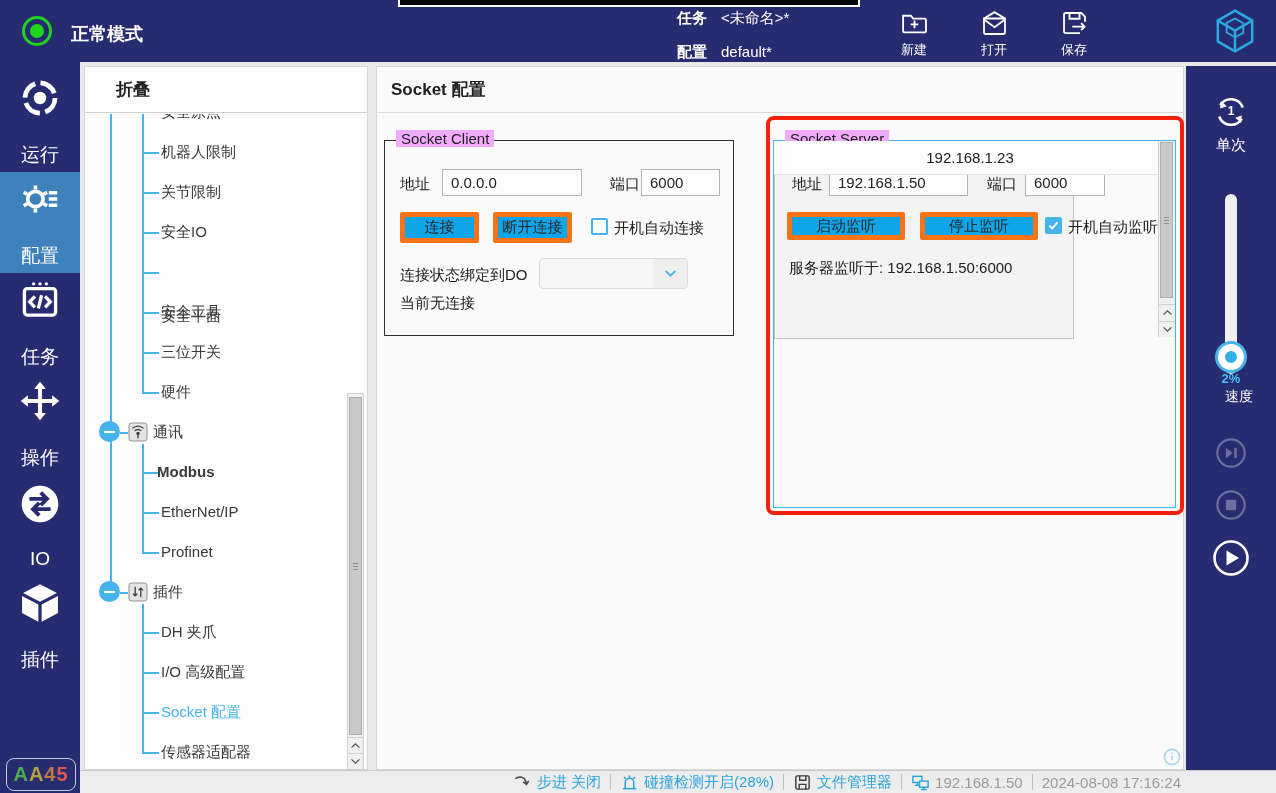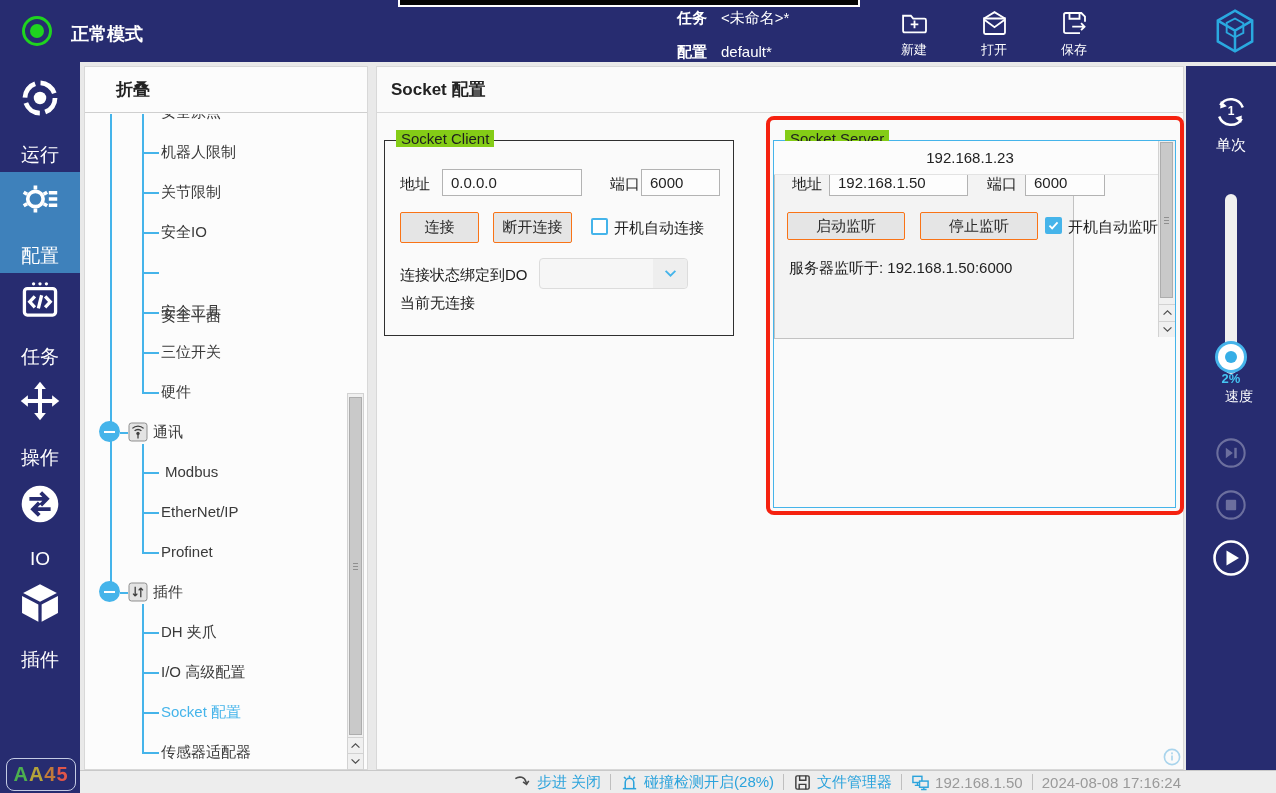--- a/index.html
+++ b/index.html
@@ -52,25 +52,25 @@
   .sb-btn { position:absolute; width:100%; height:16px; background:#f0f0f0; border-top:1px solid #d2d2d2;
      display:flex; align-items:center; justify-content:center; cursor:pointer; }
   .sb-btn .gl { width:11px; height:7px; }
 
   
   #main-panel { left:376px; top:66px; width:808px; height:704px; background:#fafafa; border:1px solid #d8d8d8; }
   #main-title { position:absolute; left:0; top:0; width:100%; height:46px; border-bottom:1px solid #d9d9d9;
      font-size:17px; font-weight:bold; line-height:46px; padding-left:14px; }
   .group { position:absolute; border:1px solid #2f2f2f; }
   .group.server { border-color:#45b4ea; }
-  .legend { position:absolute; top:-11px; left:11px; background:#84cc16; padding:0 5px; font-size:15px; color:#1e1e1e; }
+  .legend { position:absolute; top:-11px; left:11px; background:#f0abfc; padding:0 5px; font-size:15px; color:#1e1e1e; }
   .flabel { position:absolute; font-size:15px; color:#222; height:17px; line-height:17px; white-space:nowrap; }
   .txt { position:absolute; border:1px solid #b3b3b3; background:#fdfdfd; font-size:15px; padding:0 8px;
      font-family:inherit; color:#222; }
-  .btn { position:absolute; border:1px solid #f97316; background:#e5e5e5; border-radius:2px; font-size:15px;
+  .btn { position:absolute; border:5px solid #f97316; background:#0ea5e9; border-radius:2px; font-size:15px;
      color:#2a2a2a; cursor:pointer; font-family:inherit; }
   .checkbox { position:absolute; width:17px; height:17px; background:#fff; border:2px solid #45b4ea; border-radius:2px; cursor:pointer; }
   .checkbox .check { display:none; position:absolute; left:1px; top:2px; width:11px; height:9px; }
   .checkbox.checked { background:#45b4ea; border-color:#45b4ea; }
   .checkbox.checked .check { display:block; }
   .dropdown { position:absolute; width:149px; height:31px; background:#f6f6f6; border:1px solid #dcdcdc;
      border-radius:4px; cursor:pointer; }
   .dropdown .dd-value { position:absolute; left:8px; top:6px; font-size:15px; }
   .dropdown .dd-btn { position:absolute; right:0; top:0; width:34px; height:100%; background:#eeeeee;
      border-radius:0 4px 4px 0; display:flex; align-items:center; justify-content:center; }
@@ -262,21 +262,21 @@
       <span class="node-icon" style="left: 43px; top: 308px;">
         <svg viewBox="0 0 20 20">
           <rect x="1" y="1" width="18" height="18" rx="2.5" fill="#e4e4e4" stroke="#8f8f8f"></rect>
           <circle cx="10" cy="11.5" r="1.7" fill="#3f3f3f"></circle>
           <path d="M10 13v3.4" stroke="#3f3f3f" stroke-width="1.3" fill="none"></path>
           <path d="M6.6 8.9a4.8 4.8 0 0 1 6.8 0M4.4 6.4a7.9 7.9 0 0 1 11.2 0" fill="none" stroke="#3f3f3f" stroke-width="1.3"></path>
         </svg>
       </span>
       <span class="tree-label" style="left: 68px; top: 306px;">通讯</span>
       <div class="tl" style="left: 57px; top: 358px; width: 17px; height: 1.5px;"></div>
-      <span class="tree-label" style="left: 80px; top: 346px;">Modbus</span>
+      <span class="tree-label" style="left: 72px; top: 346px; font-weight: bold;">Modbus</span>
       <div class="tl" style="left: 57px; top: 398px; width: 17px; height: 1.5px;"></div>
       <span class="tree-label" style="left: 76px; top: 386px;">EtherNet/IP</span>
       <div class="tl" style="left: 57px; top: 438px; width: 17px; height: 1.5px;"></div>
       <span class="tree-label" style="left: 76px; top: 426px;">Profinet</span>
       <div class="minus-circle" style="left: 14px; top: 467px;"></div>
       <div class="tl" style="left: 35px; top: 478px; width: 8px; height: 1.5px;"></div>
       <span class="node-icon" style="left: 43px; top: 468px;">
         <svg viewBox="0 0 20 20">
           <rect x="1" y="1" width="18" height="18" rx="2.5" fill="#e4e4e4" stroke="#8f8f8f"></rect>
           <g stroke="#3f3f3f" stroke-width="1.3" fill="none">

